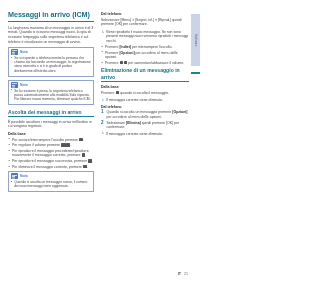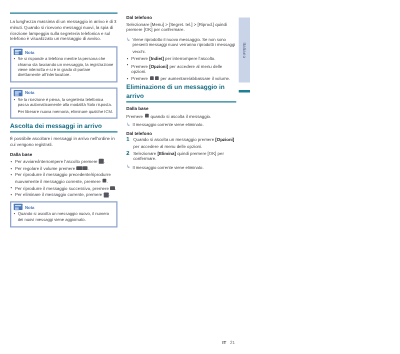--- a/index.html
+++ b/index.html
@@ -193,20 +193,21 @@
 
   <div class="edge-tab">
     <span>Italiano</span>
   </div>
   <div class="edge-rule"></div>
 
   <div class="cols">
 
     <div class="col">
 
+      <h1 class="doc-title">Messaggi in arrivo (ICM)</h1>
       <div class="title-rule"></div>
 
       <p class="body">La lunghezza massima di un messaggio in arrivo è di 3 minuti. Quando si ricevono messaggi nuovi, la spia di ricezione lampeggia sulla segreteria telefonica e sul telefono è visualizzato un messaggio di avviso.</p>
 
       <div class="note">
         <div class="note-head">
           <span class="note-icon"></span>
           <span class="note-label">Nota</span>
         </div>
         <div class="note-body">

